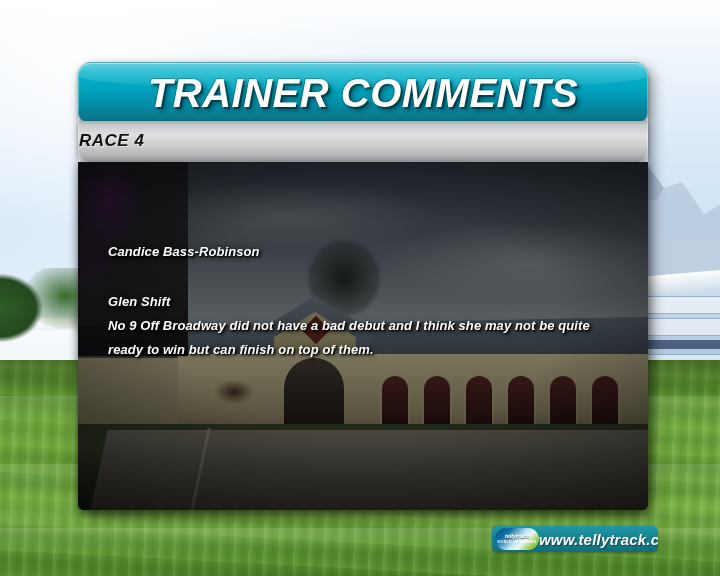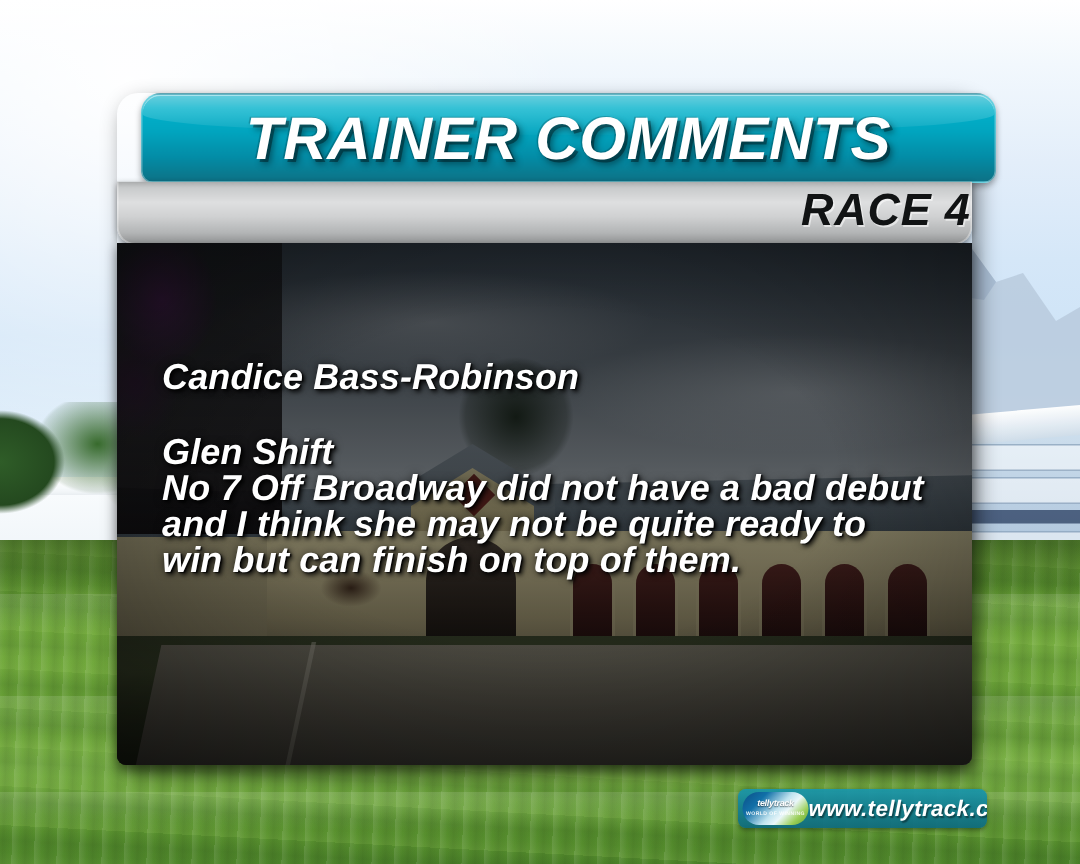--- a/index.html
+++ b/index.html
@@ -176,21 +176,20 @@
         #01b2cb 16%,
         #01a5bf 42%,
         #038ca6 72%,
         #0a798e 92%,
         #0d7186 100%);
     border: 1px solid rgba(255,255,255,0.35);
     box-shadow: inset 0 1px 0 rgba(255,255,255,0.45),
                 0 2px 4px rgba(0,0,0,0.35);
     box-sizing: border-box;
     overflow: hidden;
-    margin-left: 16px;
   }
   .hdr-title-bar .gloss {
     position:absolute; left:0; right:0; top:0; height: 46%;
     background: linear-gradient(180deg, rgba(255,255,255,0.30), rgba(255,255,255,0.02));
     border-radius: 12px 12px 50% 50%/12px 12px 14px 14px;
   }
   .hdr-title {
     position: relative;
     text-align: center;
     line-height: 60px;
@@ -218,23 +217,23 @@
         #dedfe0 34%,
         #cfd0d1 58%,
         #b4b6b7 82%,
         #9a9c9d 100%);
     border: 1px solid rgba(255,255,255,0.35);
     border-top: none;
     box-shadow: 0 2px 4px rgba(0,0,0,0.4);
     box-sizing: border-box;
   }
   .hdr-sub {
-    text-align: right;
+    text-align: left;
     line-height: 40px;
-    font-size: 30px;
+    font-size: 17px;
     font-weight: bold;
     font-style: italic;
     color: #111314;
     letter-spacing: 0.5px;
     text-shadow: 1px 1px 0 rgba(255,255,255,0.55);
     white-space: nowrap;
   }
 
   
   .body-panel {
@@ -344,21 +343,21 @@
 
   
   .comments {
     position: absolute;
     left: 30px; top: 78px;
     width: 520px;
   }
   .comment-block { margin-bottom: 26px; }
   .trainer-name,
   .comment-text {
-    font-size: 24px;
+    font-size: 13px;
     font-weight: bold;
     font-style: italic;
     color: #ffffff;
     line-height: 24px;
     letter-spacing: 0.1px;
     text-shadow:
       1px 1px 1px rgba(0,0,0,0.85),
       2px 2px 3px rgba(0,0,0,0.75),
       0 0 6px rgba(0,0,0,0.6);
     margin: 0;
@@ -502,21 +501,21 @@
       <div class="body-vignette"></div>
 
       <div class="comments">
 
         <div class="comment-block">
           <p class="trainer-name">Candice Bass-Robinson</p>
         </div>
 
         <div class="comment-block">
           <p class="trainer-name">Glen Shift</p>
-          <p class="comment-text">No 7 Off Broadway did not have a bad debut and I think she may not be quite ready to win but can finish on top of them.</p>
+          <p class="comment-text">No 9 Off Broadway did not have a bad debut and I think she may not be quite ready to win but can finish on top of them.</p>
         </div>
 
       </div>
     </div>
   </div>
 
   <div id="watermark">
     <div class="wm-logo">
       <span class="wm-logo-word">tellytrack</span>
       <span class="wm-logo-sub">WORLD OF WINNING</span>

